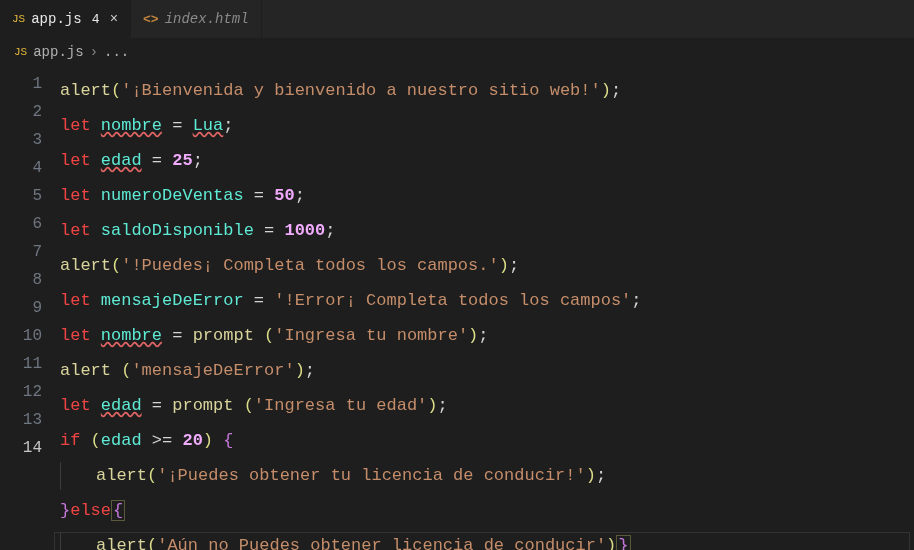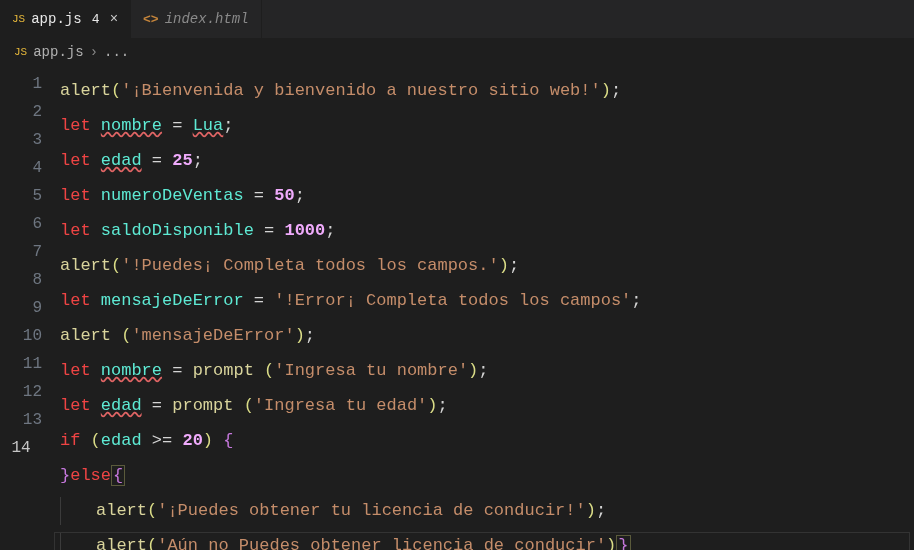--- a/index.html
+++ b/index.html
@@ -53,21 +53,21 @@
   background: #1e1e1e;
 }
 .gutter {
   width: 60px;
   text-align: right;
   padding: 4px 18px 4px 0;
   color: #6e7681;
   user-select: none;
 }
 .gutter .lno { height: 28px; line-height: 28px; font-size: 16px; }
-.gutter .lno.cur { color: #c6c6c6; text-align: center; }
+.gutter .lno.cur { color: #c6c6c6; }
 .code {
   flex: 1;
   padding: 4px 0;
   position: relative;
 }
 .line { height: 28px; line-height: 28px; white-space: pre; font-size: 17px; position: relative; margin-top: 7px; }
 .line.cur-line::after {
   content:""; position:absolute; left:-6px; right:4px; top:0; bottom:0;
   border:1px solid #333333; pointer-events:none;
 }
@@ -125,21 +125,21 @@
     <div class="lno cur">14</div>
   </div>
   <div class="code">
     <div class="line i1"><span class="tk-fn">alert</span><span class="tk-paren">(</span><span class="tk-str">'¡Bienvenida y bienvenido a nuestro sitio web!'</span><span class="tk-paren">)</span><span class="tk-op">;</span></div>
     <div class="line i1"><span class="tk-kw">let </span><span class="tk-var err">nombre</span><span class="tk-op"> = </span><span class="tk-var err">Lua</span><span class="tk-op">;</span></div>
     <div class="line i1"><span class="tk-kw">let </span><span class="tk-var err">edad</span><span class="tk-op"> = </span><span class="tk-num">25</span><span class="tk-op">;</span></div>
     <div class="line i1"><span class="tk-kw">let </span><span class="tk-var">numeroDeVentas</span><span class="tk-op"> = </span><span class="tk-num">50</span><span class="tk-op">;</span></div>
     <div class="line i1"><span class="tk-kw">let </span><span class="tk-var">saldoDisponible</span><span class="tk-op"> = </span><span class="tk-num">1000</span><span class="tk-op">;</span></div>
     <div class="line i1"><span class="tk-fn">alert</span><span class="tk-paren">(</span><span class="tk-str">'!Puedes¡ Completa todos los campos.'</span><span class="tk-paren">)</span><span class="tk-op">;</span></div>
     <div class="line i1"><span class="tk-kw">let </span><span class="tk-var">mensajeDeError</span><span class="tk-op"> = </span><span class="tk-str">'!Error¡ Completa todos los campos'</span><span class="tk-op">;</span></div>
+    <div class="line i1"><span class="tk-kw">let </span><span class="tk-var err">nombre</span><span class="tk-op"> = </span><span class="tk-fn">prompt </span><span class="tk-paren">(</span><span class="tk-str">'Ingresa tu nombre'</span><span class="tk-paren">)</span><span class="tk-op">;</span></div>
     <div class="line i1"><span class="tk-fn">alert </span><span class="tk-paren">(</span><span class="tk-str">'mensajeDeError'</span><span class="tk-paren">)</span><span class="tk-op">;</span></div>
-    <div class="line i1"><span class="tk-kw">let </span><span class="tk-var err">nombre</span><span class="tk-op"> = </span><span class="tk-fn">prompt </span><span class="tk-paren">(</span><span class="tk-str">'Ingresa tu nombre'</span><span class="tk-paren">)</span><span class="tk-op">;</span></div>
     <div class="line i1"><span class="tk-kw">let </span><span class="tk-var err">edad</span><span class="tk-op"> = </span><span class="tk-fn">prompt </span><span class="tk-paren">(</span><span class="tk-str">'Ingresa tu edad'</span><span class="tk-paren">)</span><span class="tk-op">;</span></div>
     <div class="line i1"><span class="tk-kw">if </span><span class="tk-paren">(</span><span class="tk-var">edad</span><span class="tk-op"> &gt;= </span><span class="tk-num">20</span><span class="tk-paren">)</span><span> </span><span class="tk-paren-p">{</span></div>
+    <div class="line"><span class="ig"></span><span class="tk-fn">alert</span><span class="tk-paren">(</span><span class="tk-str">'¡Puedes obtener tu licencia de conducir!'</span><span class="tk-paren">)</span><span class="tk-op">;</span></div>
     <div class="line i1"><span class="tk-paren-p">}</span><span class="tk-kw">else</span><span class="tk-paren-p tk-bracket-hl">{</span></div>
-    <div class="line"><span class="ig"></span><span class="tk-fn">alert</span><span class="tk-paren">(</span><span class="tk-str">'¡Puedes obtener tu licencia de conducir!'</span><span class="tk-paren">)</span><span class="tk-op">;</span></div>
     <div class="line cur-line"><span class="ig"></span><span class="tk-fn">alert</span><span class="tk-paren">(</span><span class="tk-str">'Aún no Puedes obtener licencia de conducir'</span><span class="tk-paren">)</span><span class="tk-paren-p tk-bracket-hl">}</span></div>
   </div>
 </div>
 
 </body></html>

